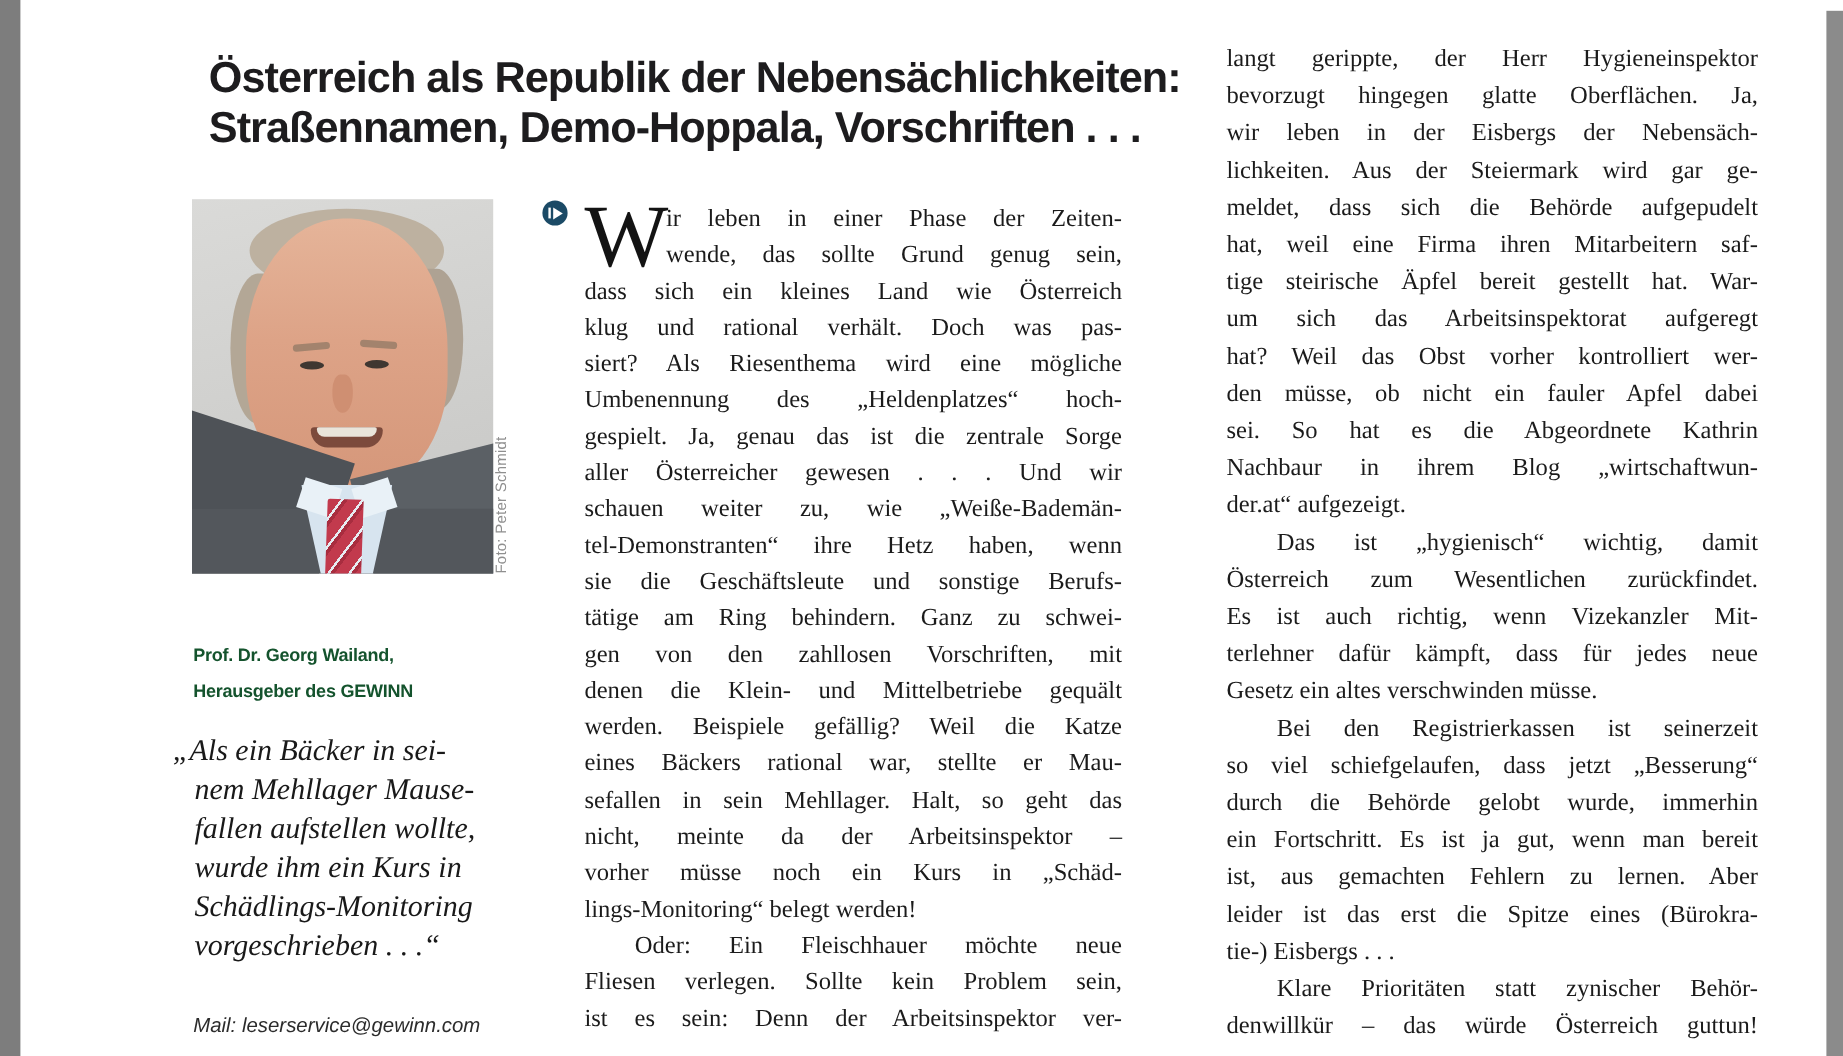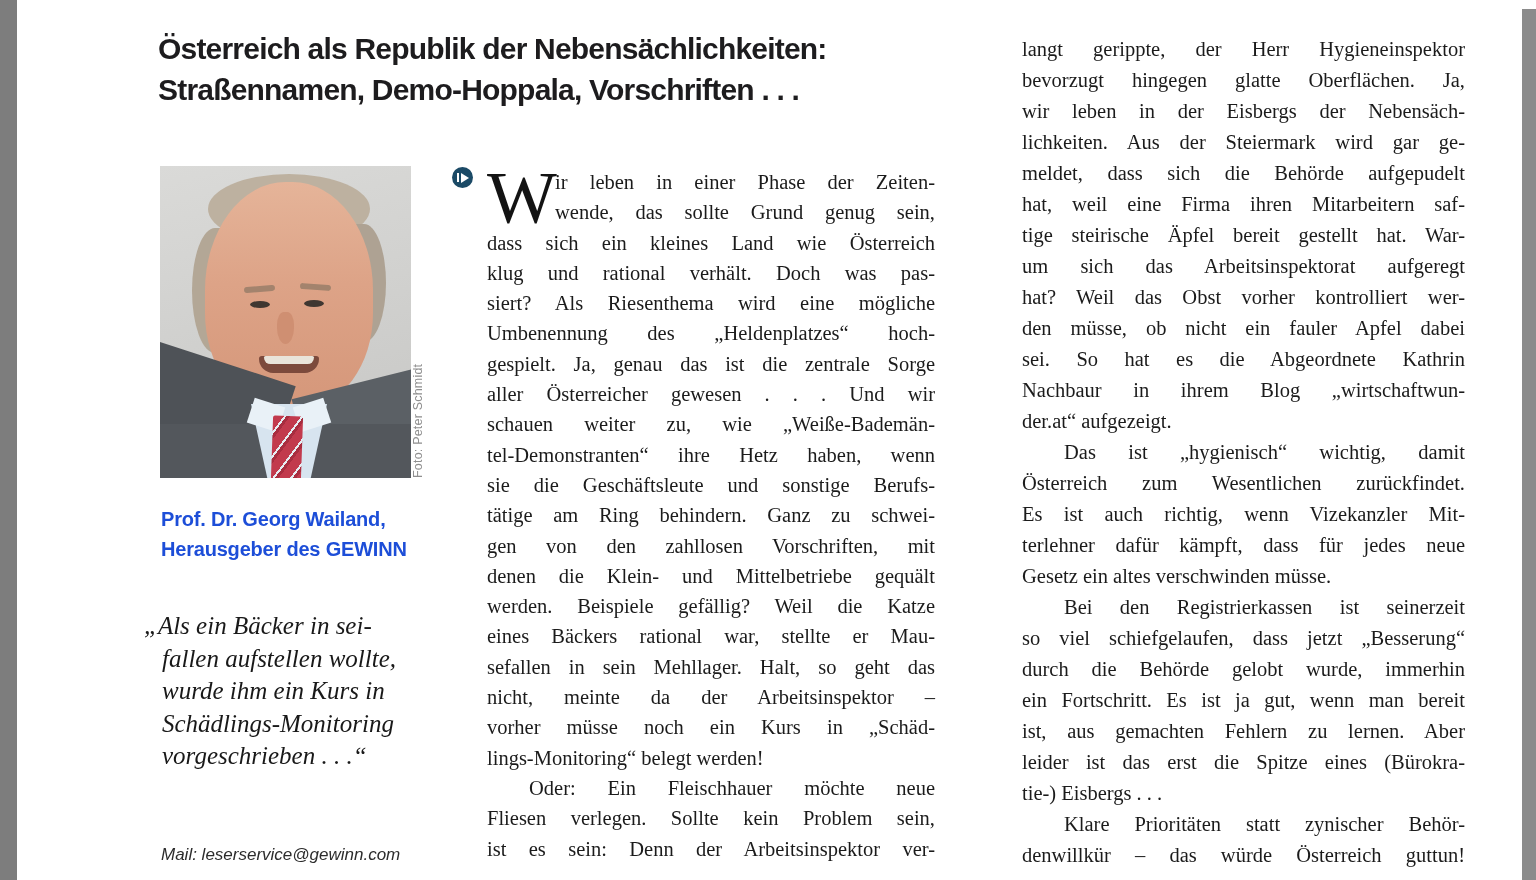--- a/index.html
+++ b/index.html
@@ -2,23 +2,23 @@
 <html><head>
 <meta charset="utf-8">
 <style>
   html,body { margin:0; padding:0; }
   .page { position:relative; width:1536px; height:880px; background:#ffffff; overflow:hidden;
           font-family:"Liberation Serif", serif; }
 
   .bar-left  { position:absolute; left:0; top:0; width:17px; height:880px; background:#7d7d7d; }
   .bar-right { position:absolute; left:1522px; top:9px; width:14px; height:871px; background:#8b8b8b; }
 
-  .headline { position:absolute; left:158px; top:28px; margin:0; width:820px;
+  .headline { position:absolute; left:158px; top:28px; margin:16px; width:820px;
               font-family:"Liberation Sans", sans-serif; font-weight:700;
-              font-size:30px; line-height:41px; letter-spacing:-0.8px; color:#1d1c1e; }
+              font-size:36px; line-height:41px; letter-spacing:-0.8px; color:#1d1c1e; }
 
   
   .photo { position:absolute; left:160px; top:166px; width:251px; height:312px; overflow:hidden;
            background:linear-gradient(165deg,#dadad8 0%,#cfcfcd 55%,#c6c6c4 100%); }
   .photo * { position:absolute; }
   .hair-top   { left:48px;  top:8px;   width:162px; height:70px;  border-radius:50%; background:#bdb1a0; }
   .hair-left  { left:32px;  top:62px;  width:46px;  height:125px; border-radius:60% 30% 40% 60%; background:#b3a796; }
   .hair-right { left:182px; top:58px;  width:44px;  height:118px; border-radius:30% 60% 60% 40%; background:#aea293; }
   .neck  { left:100px; top:210px; width:58px; height:45px; background:#d89a7d; }
   .head  { left:45px; top:16px; width:168px; height:226px; border-radius:48% 48% 42% 42%;
@@ -37,22 +37,22 @@
             clip-path:polygon(0 0,100% 0,78% 100%,22% 100%); }
   .collar-l { left:90px;  top:236px; width:32px; height:26px; background:#e9f1f7; transform:rotate(18deg); }
   .collar-r { left:136px; top:236px; width:32px; height:26px; background:#e9f1f7; transform:rotate(-18deg); }
   .tie { left:112px; top:250px; width:30px; height:64px; border-radius:2px; transform:rotate(2deg);
          background:repeating-linear-gradient(125deg,#c23a4d 0px,#c23a4d 9px,#e6ecf2 9px,#e6ecf2 11px,#a82d3f 11px,#a82d3f 14px); }
 
   .photo-credit { position:absolute; left:411px; top:347px; width:16px; height:131px;
                   font-family:"Liberation Sans", sans-serif; font-size:12.5px; color:#8f8f8f;
                   writing-mode:vertical-rl; transform:rotate(180deg); letter-spacing:0.2px; }
 
-  .caption { position:absolute; left:161px; top:504px; font-family:"Liberation Sans", sans-serif;
-             font-weight:700; font-size:20px; line-height:30px; letter-spacing:-0.2px; color:#1d4ed8; }
+  .caption { position:absolute; left:161px; top:532px; font-family:"Liberation Sans", sans-serif;
+             font-weight:700; font-size:15px; line-height:30px; letter-spacing:-0.2px; color:#14532d; }
 
   .pullquote { position:absolute; left:144px; top:599px; width:315px; font-style:italic;
                font-size:25px; line-height:32.6px; color:#191919;margin-top:11px; }
   .pullquote .hang { padding-left:18px; }
 
   .mail { position:absolute; left:161px; top:845px; font-family:"Liberation Sans", sans-serif;
           font-style:italic; font-size:17px; color:#2c2c2c; }
 
   .play-icon { position:absolute; left:452px; top:167px; width:21px; height:21px;
                border-radius:50%; background:#1b4a66; }
@@ -105,20 +105,21 @@
 
   <div class="photo-credit">Foto: Peter Schmidt</div>
 
   <div class="caption">
     <div>Prof. Dr. Georg Wailand,</div>
     <div>Herausgeber des GEWINN</div>
   </div>
 
   <div class="pullquote" id="pullquote">
       <div>„Als ein Bäcker in sei-</div>
+      <div class="hang">nem Mehllager Mause-</div>
       <div class="hang">fallen aufstellen wollte,</div>
       <div class="hang">wurde ihm ein Kurs in</div>
       <div class="hang">Schädlings-Monitoring</div>
       <div class="hang">vorgeschrieben . . .“</div>
     </div>
 
   <div class="mail">Mail: leserservice@gewinn.com</div>
 
   <div class="play-icon">
     <span class="bar"></span>

